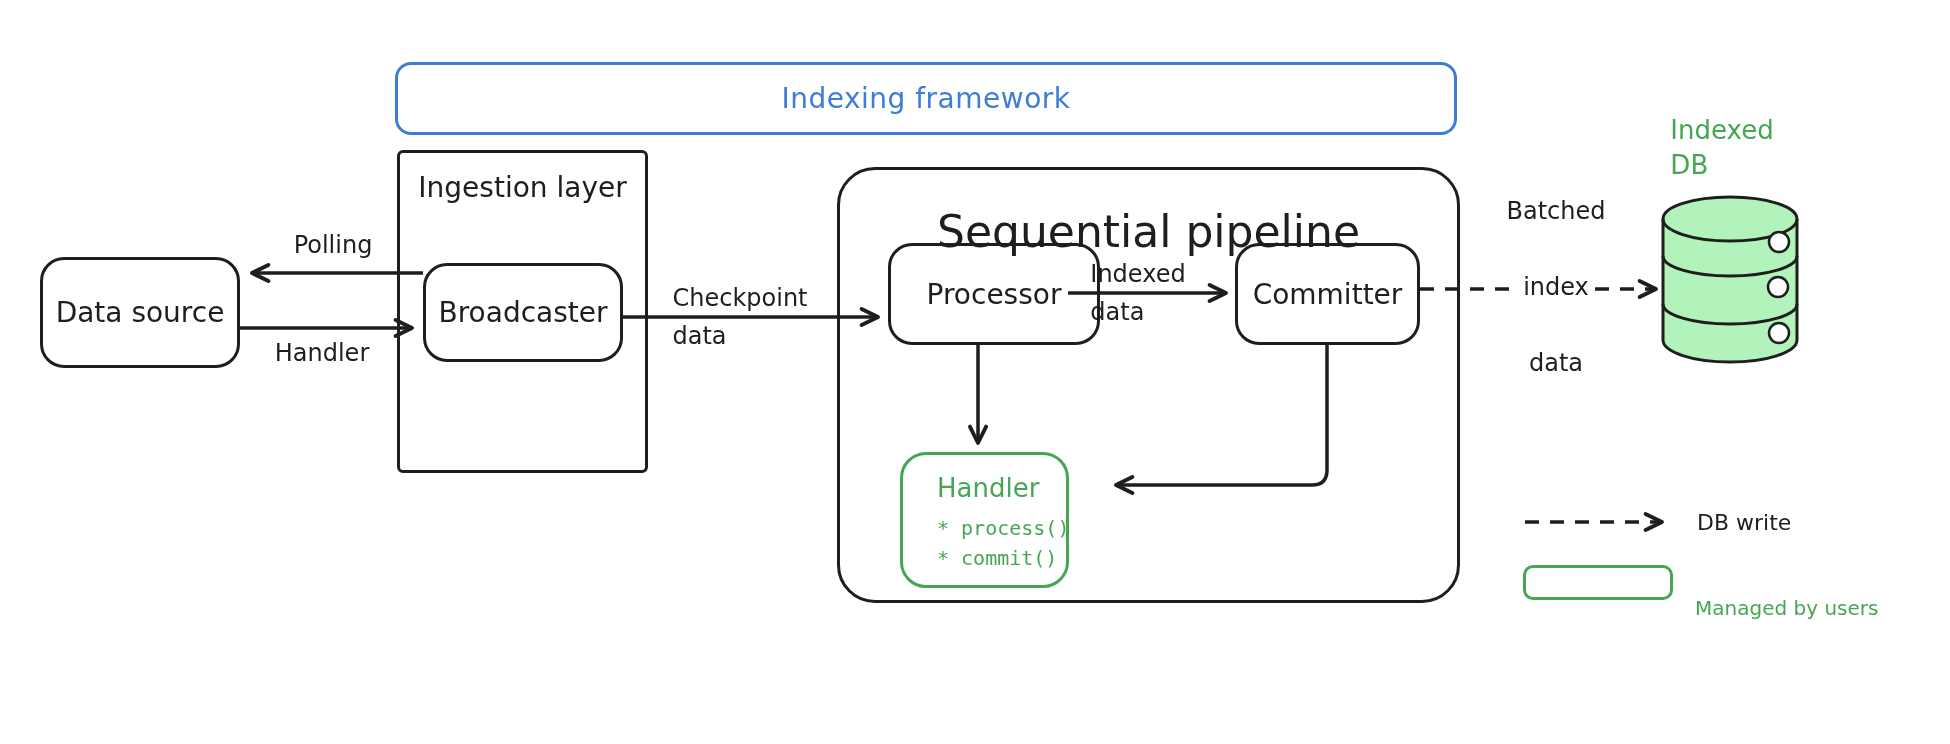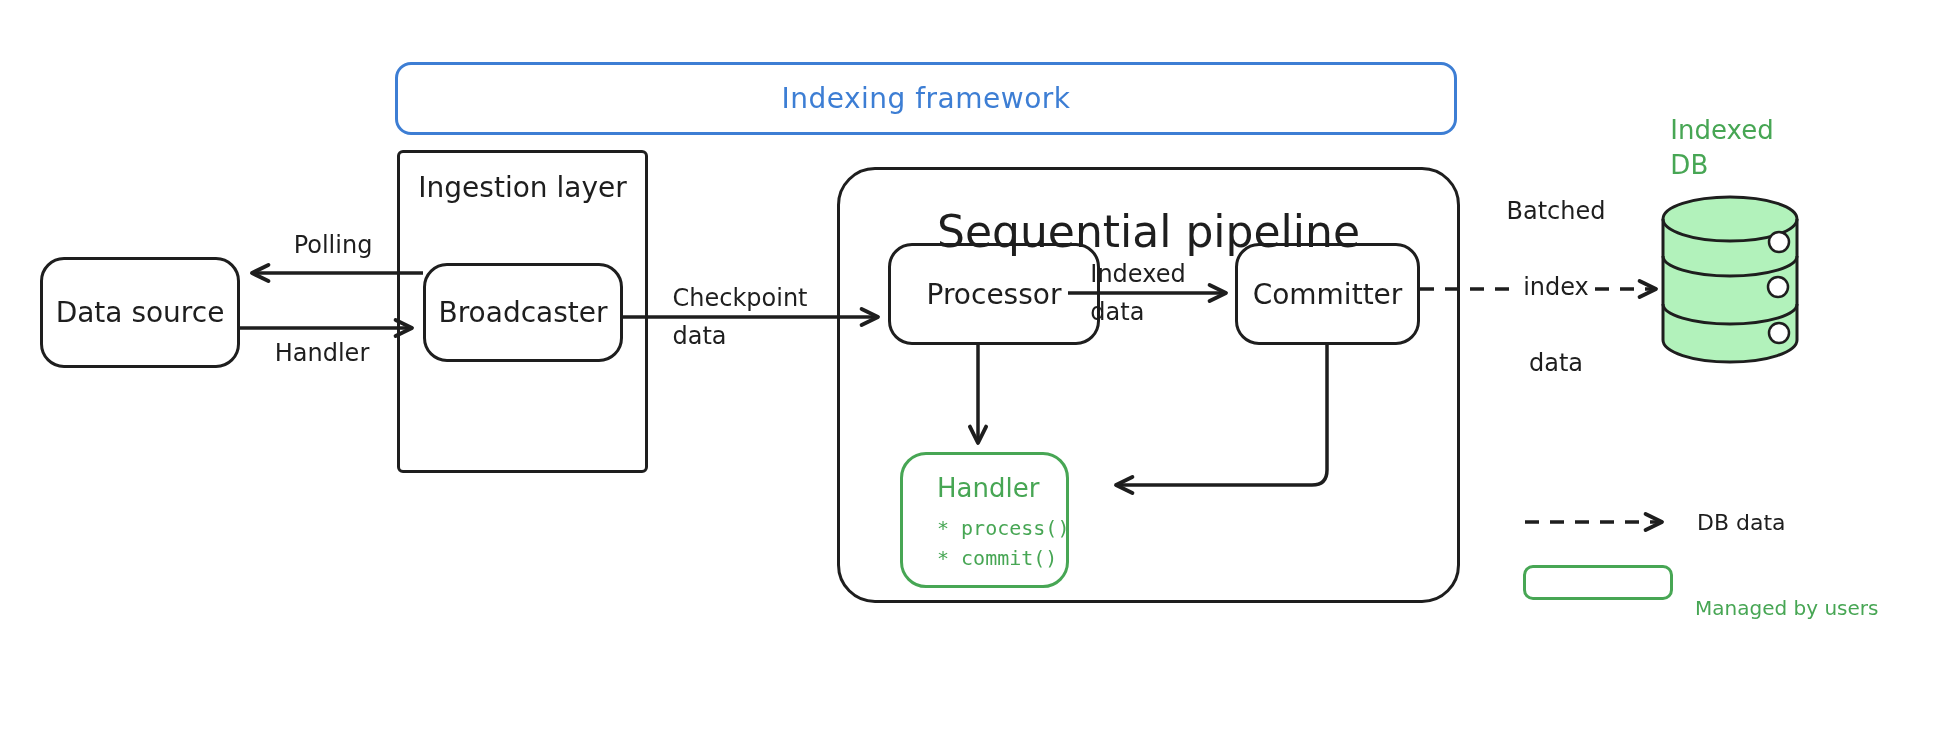--- a/index.html
+++ b/index.html
@@ -148,16 +148,16 @@
 data</div>
   <div class="lbl batched" style="left:1556px;top:287px;">
     <span>Batched</span>
     <span>index</span>
     <span>data</span>
   </div>
 
   <div class="lbl green" style="left:1722px;top:148px;font-size:26px;line-height:35px;">Indexed
 DB</div>
 
-  <div class="lbl-left" style="left:1697px;top:522px;">DB data</div>
+  <div class="lbl-left" style="left:1697px;top:522px;">DB write</div>
   <div class="lbl-left green" style="left:1695px;top:608px;">Managed by users</div>
 
 </div>
 
 </body></html>

